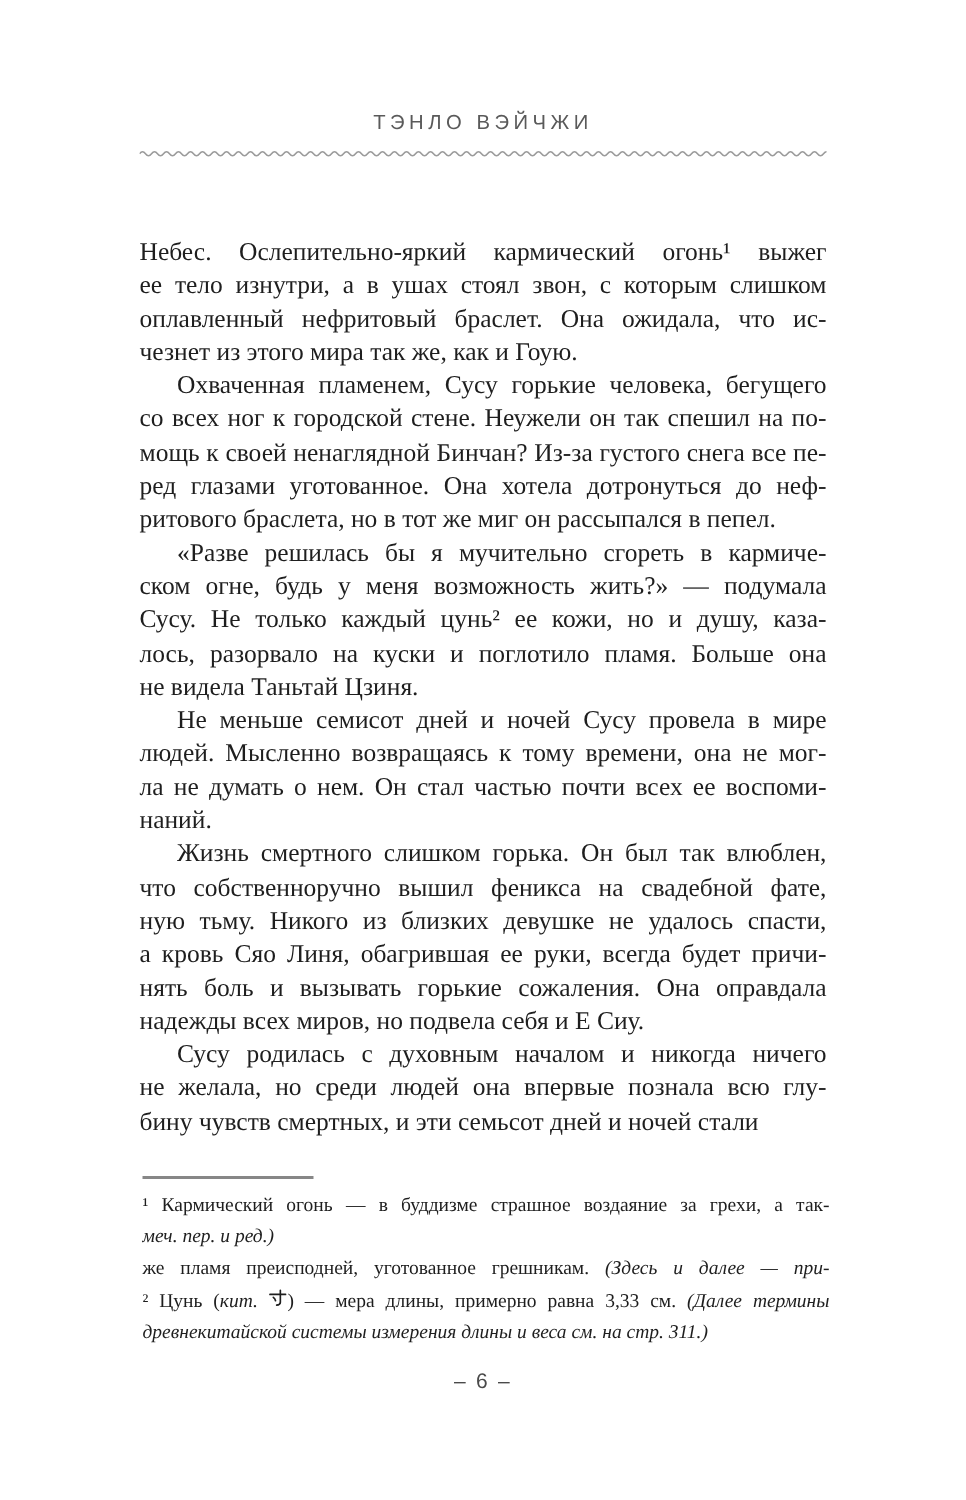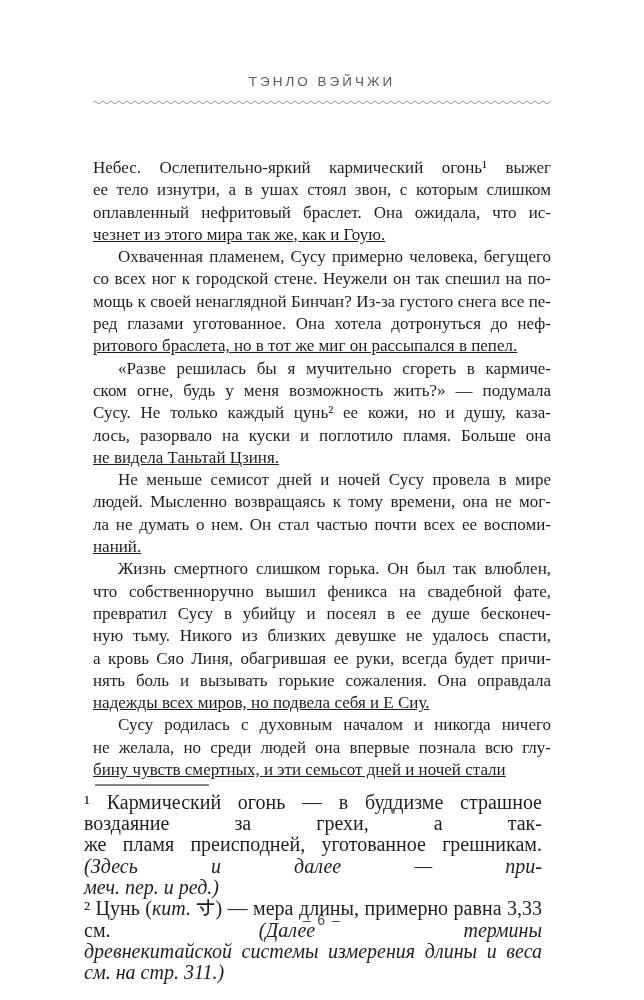--- a/index.html
+++ b/index.html
@@ -33,29 +33,29 @@
     stroke-width: 1;
   }
   .body-text {
     position: absolute; top: 121px; left: 93px; width: 458px;
     font-size: 17px;
     line-height: 22.3px;
     color: var(--text, #1e1e1e);
     margin-top: 36px;
   }
   .line { text-align: justify; text-align-last: justify; }
-  .line.last { text-align-last: left; text-decoration: underline; }
+  .line.last { text-align-last: left; }
   .line.indent { text-indent: 25px; }
   .fn-divider {
     position: absolute; top: 784px; left: 95px; width: 114px;
     border-top: 2px solid var(--divider, #878787);
   }
   .footnotes {
-    position: absolute; top: 792px; left: 84px; width: 458px;
-    font-size: 20px;
+    position: absolute; top: 792px; left: 95px; width: 458px;
+    font-size: 13px;
     line-height: 21.2px;
     color: var(--text, #1e1e1e);
   }
   .fline { text-align: justify; text-align-last: justify; }
   .fline.last { text-align-last: left; }
   .fline i { font-style: italic; }
   .cjk-glyph { display: inline-block; }
   .cjk-glyph svg {
     display: inline-block;
     width: 0.95em; height: 0.95em;
@@ -85,52 +85,51 @@
 
   <svg class="wave" width="458" height="7" viewBox="0 0 458 7">
     <path id="wavepath" d="M0 3.5 q2 -2.8 4 0 q2 2.8 4 0 q2 -2.8 4 0 q2 2.8 4 0 q2 -2.8 4 0 q2 2.8 4 0 q2 -2.8 4 0 q2 2.8 4 0 q2 -2.8 4 0 q2 2.8 4 0 q2 -2.8 4 0 q2 2.8 4 0 q2 -2.8 4 0 q2 2.8 4 0 q2 -2.8 4 0 q2 2.8 4 0 q2 -2.8 4 0 q2 2.8 4 0 q2 -2.8 4 0 q2 2.8 4 0 q2 -2.8 4 0 q2 2.8 4 0 q2 -2.8 4 0 q2 2.8 4 0 q2 -2.8 4 0 q2 2.8 4 0 q2 -2.8 4 0 q2 2.8 4 0 q2 -2.8 4 0 q2 2.8 4 0 q2 -2.8 4 0 q2 2.8 4 0 q2 -2.8 4 0 q2 2.8 4 0 q2 -2.8 4 0 q2 2.8 4 0 q2 -2.8 4 0 q2 2.8 4 0 q2 -2.8 4 0 q2 2.8 4 0 q2 -2.8 4 0 q2 2.8 4 0 q2 -2.8 4 0 q2 2.8 4 0 q2 -2.8 4 0 q2 2.8 4 0 q2 -2.8 4 0 q2 2.8 4 0 q2 -2.8 4 0 q2 2.8 4 0 q2 -2.8 4 0 q2 2.8 4 0 q2 -2.8 4 0 q2 2.8 4 0 q2 -2.8 4 0 q2 2.8 4 0 q2 -2.8 4 0 q2 2.8 4 0 q2 -2.8 4 0 q2 2.8 4 0 q2 -2.8 4 0 q2 2.8 4 0 q2 -2.8 4 0 q2 2.8 4 0 q2 -2.8 4 0 q2 2.8 4 0 q2 -2.8 4 0 q2 2.8 4 0 q2 -2.8 4 0 q2 2.8 4 0 q2 -2.8 4 0 q2 2.8 4 0 q2 -2.8 4 0 q2 2.8 4 0 q2 -2.8 4 0 q2 2.8 4 0 q2 -2.8 4 0 q2 2.8 4 0 q2 -2.8 4 0 q2 2.8 4 0 q2 -2.8 4 0 q2 2.8 4 0 q2 -2.8 4 0 q2 2.8 4 0 q2 -2.8 4 0 q2 2.8 4 0 q2 -2.8 4 0 q2 2.8 4 0 q2 -2.8 4 0 q2 2.8 4 0 q2 -2.8 4 0 q2 2.8 4 0 q2 -2.8 4 0 q2 2.8 4 0 q2 -2.8 4 0 q2 2.8 4 0 q2 -2.8 4 0 q2 2.8 4 0 q2 -2.8 4 0 q2 2.8 4 0 q2 -2.8 4 0 q2 2.8 4 0 q2 -2.8 4 0 q2 2.8 4 0 q2 -2.8 4 0 q2 2.8 4 0 q2 -2.8 4 0 q2 2.8 4 0 q2 -2.8 4 0 q2 2.8 4 0 q2 -2.8 4 0 q2 2.8 4 0 q2 -2.8 4 0 q2 2.8 4 0 q2 -2.8 4 0 q2 2.8 4 0"></path>
   </svg>
 
   <div class="body-text">
       <div class="line">Небес. Ослепительно-яркий кармический огонь¹ выжег</div>
       <div class="line">ее тело изнутри, а в ушах стоял звон, с которым слишком</div>
       <div class="line">оплавленный нефритовый браслет. Она ожидала, что ис-</div>
       <div class="line last">чезнет из этого мира так же, как и Гоую.</div>
-      <div class="line indent">Охваченная пламенем, Сусу примерно человека, бегущего</div>
+      <div class="line indent">Охваченная пламенем, Сусу горькие человека, бегущего</div>
       <div class="line">со всех ног к городской стене. Неужели он так спешил на по-</div>
       <div class="line">мощь к своей ненаглядной Бинчан? Из-за густого снега все пе-</div>
       <div class="line">ред глазами уготованное. Она хотела дотронуться до неф-</div>
       <div class="line last">ритового браслета, но в тот же миг он рассыпался в пепел.</div>
       <div class="line indent">«Разве решилась бы я мучительно сгореть в кармиче-</div>
       <div class="line">ском огне, будь у меня возможность жить?» — подумала</div>
       <div class="line">Сусу. Не только каждый цунь² ее кожи, но и душу, каза-</div>
       <div class="line">лось, разорвало на куски и поглотило пламя. Больше она</div>
       <div class="line last">не видела Таньтай Цзиня.</div>
       <div class="line indent">Не меньше семисот дней и ночей Сусу провела в мире</div>
       <div class="line">людей. Мысленно возвращаясь к тому времени, она не мог-</div>
       <div class="line">ла не думать о нем. Он стал частью почти всех ее воспоми-</div>
       <div class="line last">наний.</div>
       <div class="line indent">Жизнь смертного слишком горька. Он был так влюблен,</div>
       <div class="line">что собственноручно вышил феникса на свадебной фате,</div>
-      <div class="line">превратил Сусу в убийцу и посеял в ее душе бесконеч-</div>
       <div class="line">ную тьму. Никого из близких девушке не удалось спасти,</div>
       <div class="line">а кровь Сяо Линя, обагрившая ее руки, всегда будет причи-</div>
       <div class="line">нять боль и вызывать горькие сожаления. Она оправдала</div>
       <div class="line last">надежды всех миров, но подвела себя и Е Сиу.</div>
       <div class="line indent">Сусу родилась с духовным началом и никогда ничего</div>
       <div class="line">не желала, но среди людей она впервые познала всю глу-</div>
       <div class="line last">бину чувств смертных, и эти семьсот дней и ночей стали</div>
     </div>
 
   <div class="fn-divider"></div>
 
   <div class="footnotes">
       <div class="fline"><span>¹ Кармический огонь — в буддизме страшное воздаяние за грехи, а так-</span></div>
+      <div class="fline last"><i>меч. пер. и ред.)</i></div>
       <div class="fline"><span>же пламя преисподней, уготованное грешникам. </span><i>(Здесь и далее — при-</i></div>
-      <div class="fline last"><i>меч. пер. и ред.)</i></div>
       <div class="fline"><span>² Цунь (</span><i>кит.</i><span> </span><span class="cjk-glyph" title="寸"><svg viewBox="0 0 100 100" aria-hidden="true">
             <path d="M8 32 H92"></path>
             <path d="M64 10 V74 Q64 88 44 90"></path>
             <path d="M26 48 Q36 56 38 66"></path>
           </svg></span><span>) — мера длины, примерно равна 3,33 см. </span><i>(Далее термины</i></div>
       <div class="fline last"><i>древнекитайской системы измерения длины и веса см. на стр. 311.)</i></div>
     </div>
 
   <div class="page-number">– 6 –</div>
 

